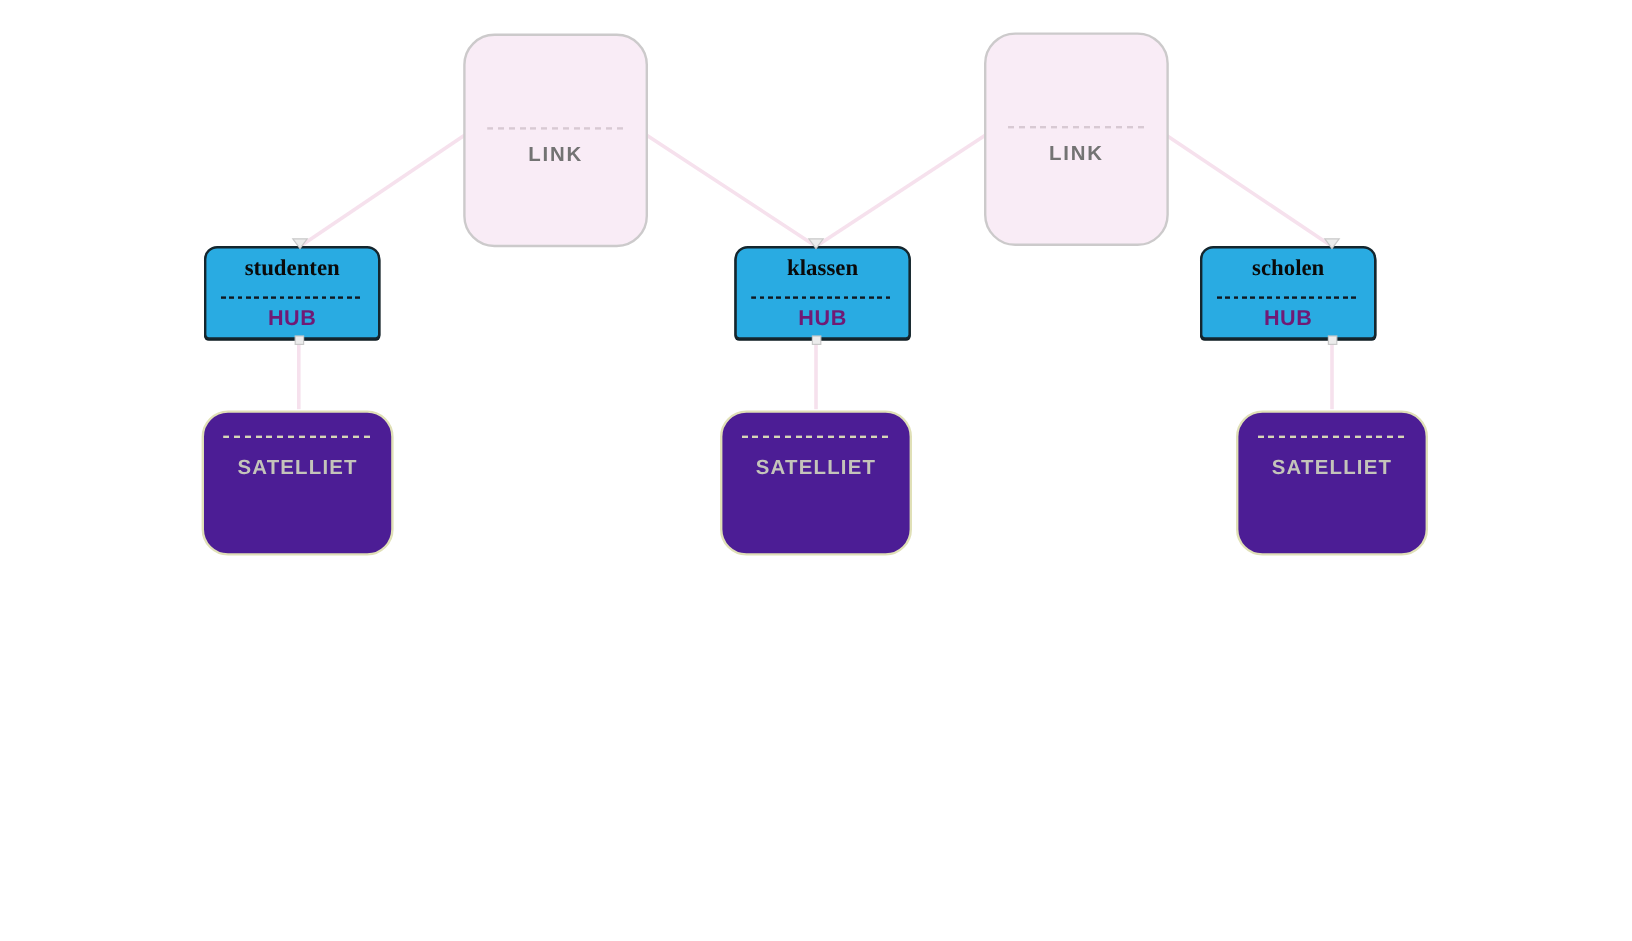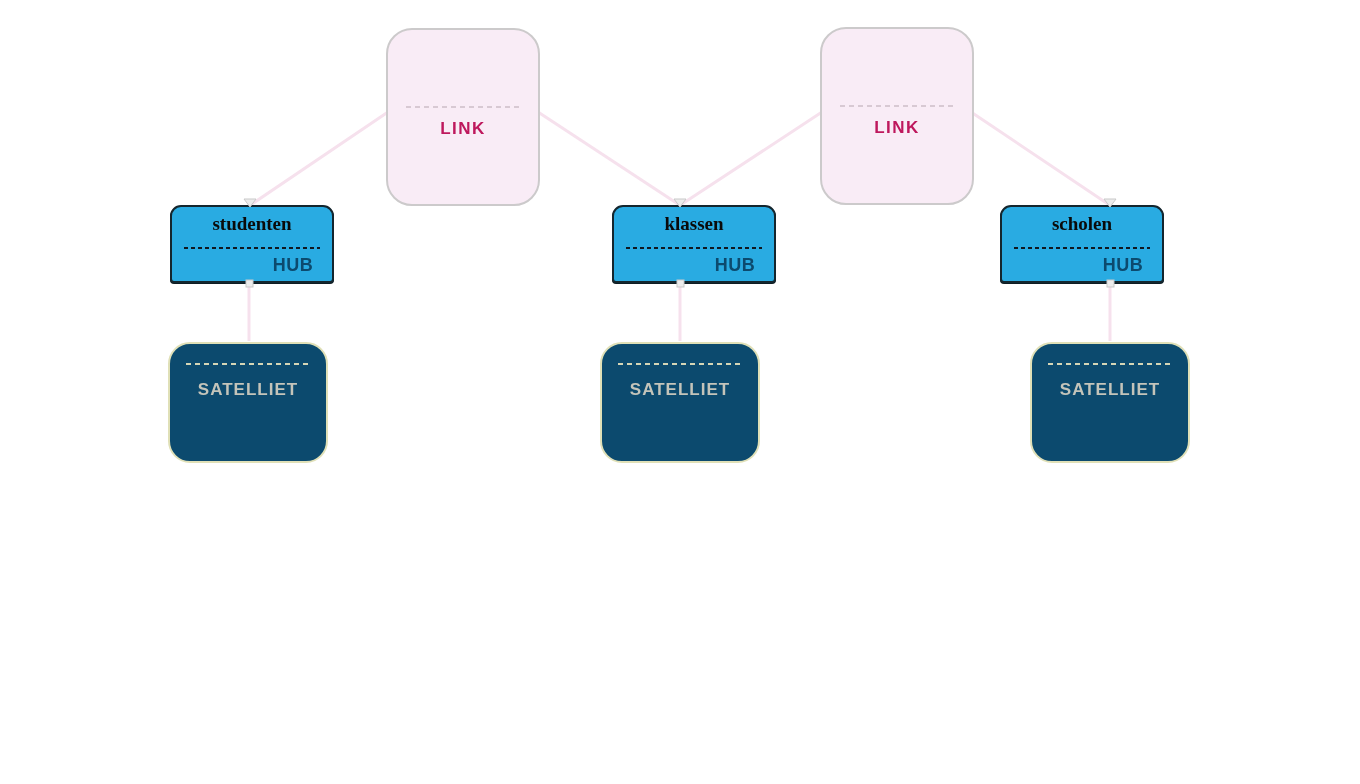--- a/index.html
+++ b/index.html
@@ -51,25 +51,25 @@
   }
   .link-label {
     position: absolute;
     top: 89px;
     left: 0;
     width: 100%;
     text-align: center;
     font-size: 17px;
     font-weight: bold;
     letter-spacing: 1.5px;
-    color: #be185d;
+    color: #737373;
   }
   
   .hub-node {
-    width: 164px;
+    width: 147px;
     height: 78px;
     background: #29abe2;
     border: 2.5px solid #14262e;
     border-radius: 11px 11px 4px 4px;
     box-shadow: 0 1px 0 #0e1c22;
   }
   .hub-name {
     position: absolute;
     top: 6px;
     left: 0;
@@ -90,28 +90,27 @@
   }
   .hub-type {
     position: absolute;
     bottom: 5px;
     left: 0;
     width: 100%;
     text-align: center;
     font-size: 18px;
     font-weight: bold;
     letter-spacing: 0.5px;
-    color: #0c4a6e;
-    padding-left: 41px;
+    color: #701a75;
   }
   
   .sat-node {
     width: 160px;
     height: 121px;
-    background: #0c4a6e;
+    background: #4c1d95;
     border: 2px solid #e0e0b7;
     border-radius: 22px;
   }
   .sat-divider {
     position: absolute;
     top: 19px;
     left: 16px;
     right: 16px;
     height: 2px;
     background-image: repeating-linear-gradient(90deg, #d6d6b6 0 5px, transparent 5px 9px);

